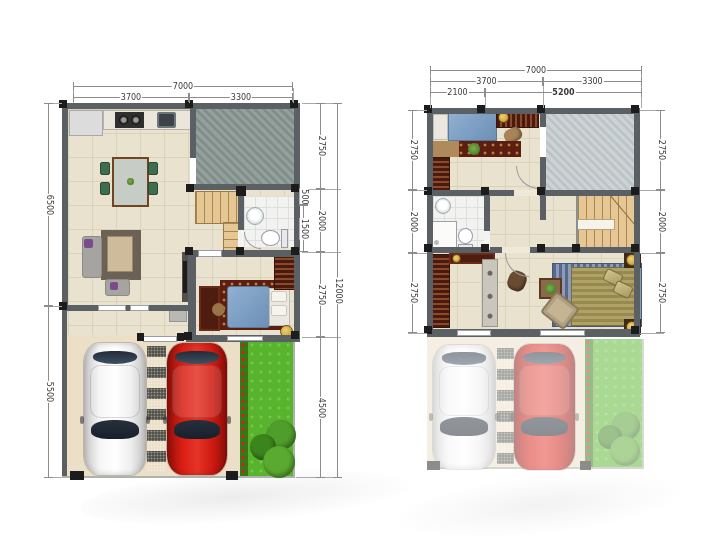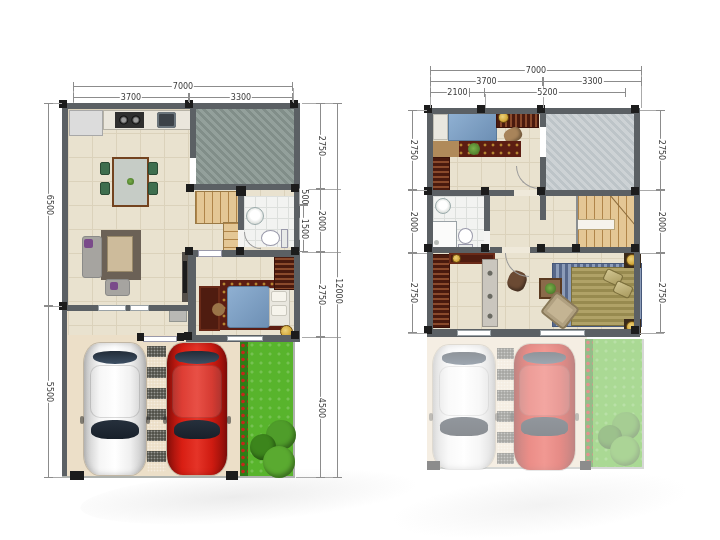--- a/index.html
+++ b/index.html
@@ -377,21 +377,21 @@
       </div>
     <div class="dim h" style="left:430px;top:81px;width:113px;">
       <span class="dlab">3700</span>
       </div>
     <div class="dim h" style="left:543px;top:81px;width:99px;">
       <span class="dlab">3300</span>
       </div>
     <div class="dim h" style="left:430px;top:92px;width:55px;">
       <span class="dlab">2100</span>
       </div>
-    <div class="dim h" style="left:469px;top:92px;width:157px;">
+    <div class="dim h" style="left:485px;top:92px;width:157px;font-weight:bold;">
       <span class="dlab">5200</span>
       </div>
     <div class="dim v" style="left:412px;top:110px;height:80px;">
       <span class="dlab">2750</span>
       </div>
     <div class="dim v" style="left:412px;top:190px;height:63px;">
       <span class="dlab">2000</span>
       </div>
     <div class="dim v" style="left:412px;top:253px;height:80px;">
       <span class="dlab">2750</span>

